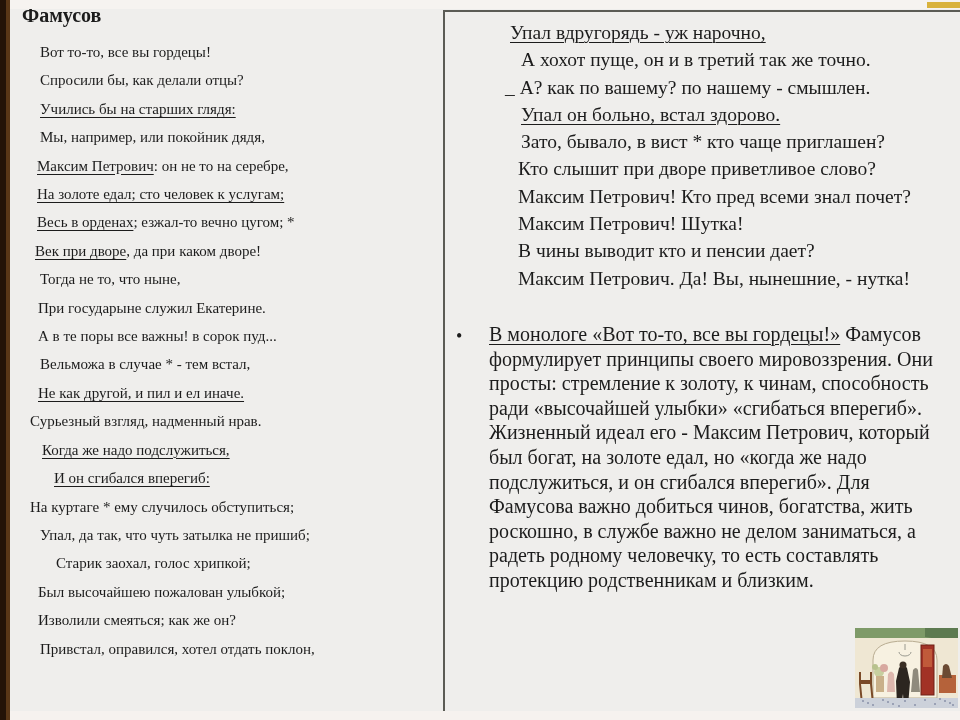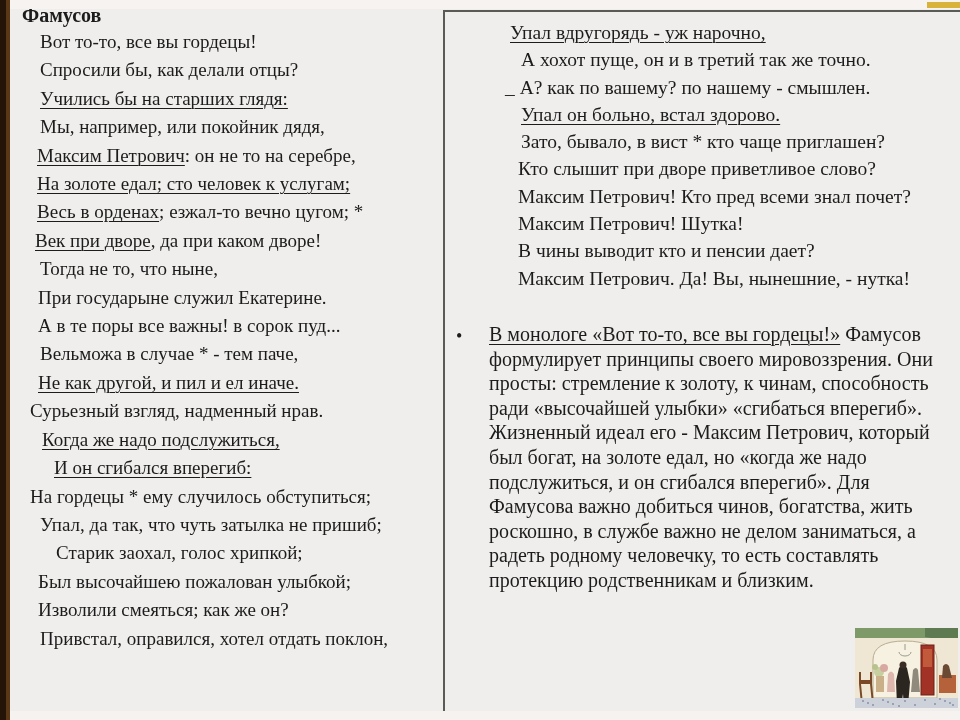--- a/index.html
+++ b/index.html
@@ -10,21 +10,21 @@
   
   .left-border{position:absolute;left:0;top:0;bottom:0;width:10px;background:#241307;z-index:6;}
   .left-border-inner{position:absolute;right:0;top:0;bottom:0;width:4px;background:#5a3717;}
   .top-strip{position:absolute;left:10px;right:0;top:0;height:9px;background:#f6f3f0;z-index:4;}
   .bottom-strip{position:absolute;left:10px;right:0;bottom:0;height:9px;background:#f6f2ef;z-index:5;}
   .gold-accent{position:absolute;right:0;top:2px;width:33px;height:6px;background:#d9b23c;z-index:7;}
 
   
   .left-col{position:absolute;left:10px;top:2px;width:433px;}
   .speaker{font-weight:bold;font-size:20px;line-height:26px;padding-left:12px;}
-  .verse{font-size:19px;line-height:28.4px;}
+  .verse{font-size:15px;line-height:28.4px;margin-top:10px;}
   .pline{white-space:nowrap;}
   .upart{text-decoration:underline;text-underline-offset:3px;text-decoration-thickness:1px;}
 
   
   .right-box{position:absolute;left:443px;top:10px;right:-4px;bottom:-4px;
              border:2px solid #5b5b55;border-right:none;border-bottom:none;background:#efeeec;}
   .right-verse{margin-top:7px;font-size:19.5px;line-height:27.3px;}
   .analysis{position:absolute;left:11px;top:310px;width:480px;display:flex;align-items:flex-start;}
   .bullet{width:33px;font-size:18px;line-height:25px;text-align:left;padding-top:2px;}
   .analysis-text{flex:1;font-size:20px;line-height:24.6px;max-width:458px;}
@@ -53,26 +53,26 @@
         <div class="pline" style="padding-left: 30px;"><span class="upart"></span><span>Спросили бы, как делали отцы?</span></div>
         <div class="pline" style="padding-left: 30px;"><span class="upart">Учились бы на старших глядя:</span><span></span></div>
         <div class="pline" style="padding-left: 30px;"><span class="upart"></span><span>Мы, например, или покойник дядя,</span></div>
         <div class="pline" style="padding-left: 27px;"><span class="upart">Максим Петрович</span><span>: он не то на серебре,</span></div>
         <div class="pline" style="padding-left: 27px;"><span class="upart">На золоте едал; сто человек к услугам;</span><span></span></div>
         <div class="pline" style="padding-left: 27px;"><span class="upart">Весь в орденах</span><span>; езжал-то вечно цугом; *</span></div>
         <div class="pline" style="padding-left: 25px;"><span class="upart">Век при дворе</span><span>, да при каком дворе!</span></div>
         <div class="pline" style="padding-left: 30px;"><span class="upart"></span><span>Тогда не то, что ныне,</span></div>
         <div class="pline" style="padding-left: 28px;"><span class="upart"></span><span>При государыне служил Екатерине.</span></div>
         <div class="pline" style="padding-left: 28px;"><span class="upart"></span><span>А в те поры все важны! в сорок пуд...</span></div>
-        <div class="pline" style="padding-left: 30px;"><span class="upart"></span><span>Вельможа в случае * - тем паче,</span></div>
+        <div class="pline" style="padding-left: 30px;"><span class="upart"></span><span>Вельможа в случае * - тем встал,</span></div>
         <div class="pline" style="padding-left: 28px;"><span class="upart">Не как другой, и пил и ел иначе.</span><span></span></div>
         <div class="pline" style="padding-left: 20px;"><span class="upart"></span><span>Сурьезный взгляд, надменный нрав.</span></div>
         <div class="pline" style="padding-left: 32px;"><span class="upart">Когда же надо подслужиться,</span><span></span></div>
         <div class="pline" style="padding-left: 44px;"><span class="upart">И он сгибался вперегиб:</span><span></span></div>
-        <div class="pline" style="padding-left: 20px;"><span class="upart"></span><span>На гордецы * ему случилось обступиться;</span></div>
+        <div class="pline" style="padding-left: 20px;"><span class="upart"></span><span>На куртаге * ему случилось обступиться;</span></div>
         <div class="pline" style="padding-left: 30px;"><span class="upart"></span><span>Упал, да так, что чуть затылка не пришиб;</span></div>
         <div class="pline" style="padding-left: 46px;"><span class="upart"></span><span>Старик заохал, голос хрипкой;</span></div>
         <div class="pline" style="padding-left: 28px;"><span class="upart"></span><span>Был высочайшею пожалован улыбкой;</span></div>
         <div class="pline" style="padding-left: 28px;"><span class="upart"></span><span>Изволили смеяться; как же он?</span></div>
         <div class="pline" style="padding-left: 30px;"><span class="upart"></span><span>Привстал, оправился, хотел отдать поклон,</span></div>
       </div>
   </div>
 
   <div class="right-box">
     <div class="verse right-verse">

